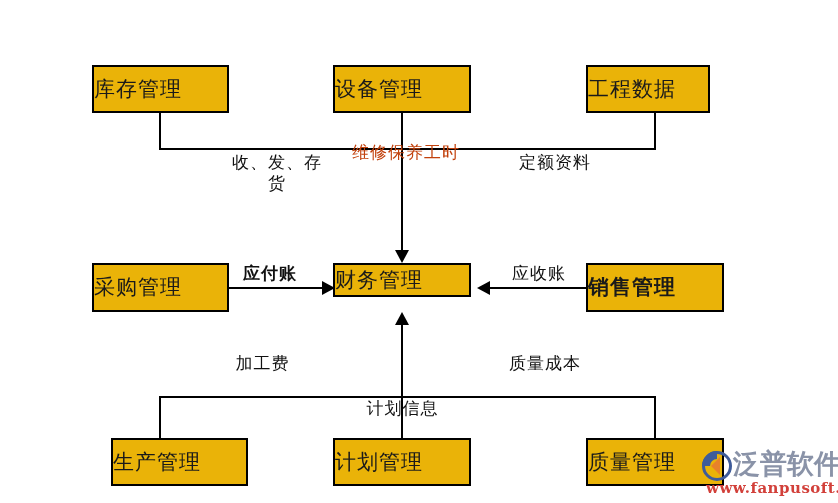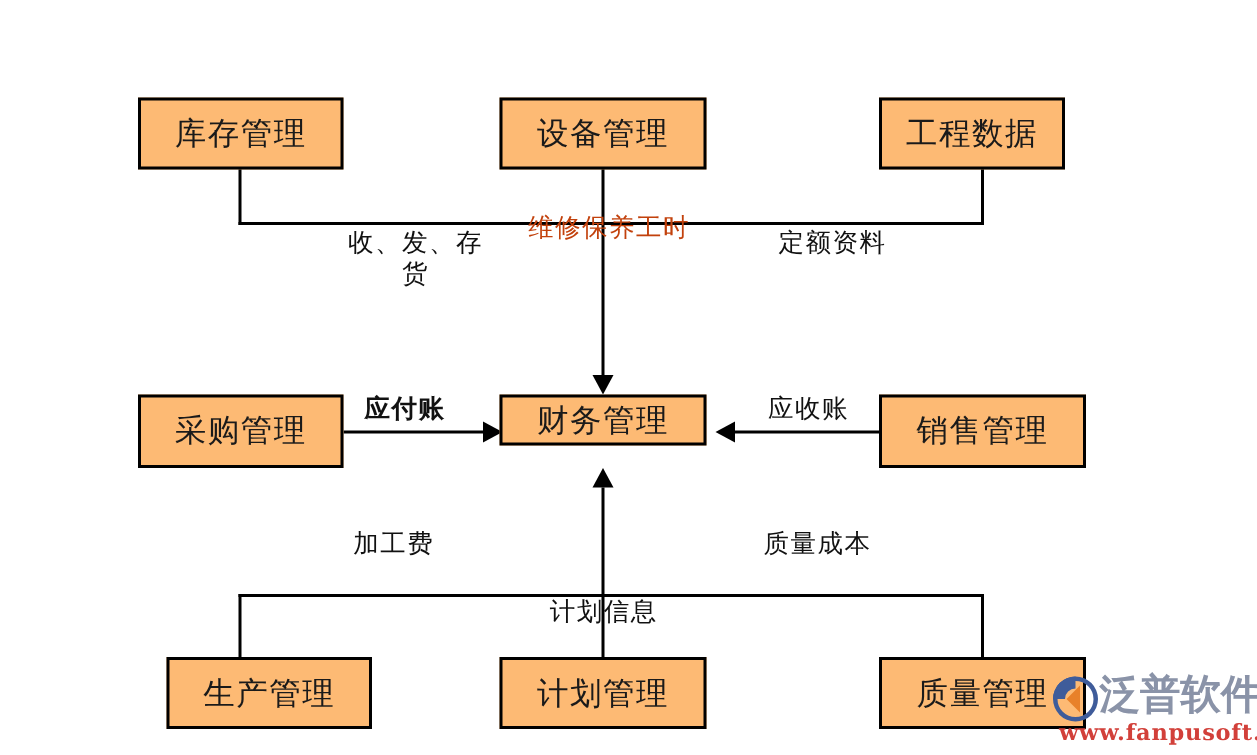--- a/index.html
+++ b/index.html
@@ -14,24 +14,24 @@
     position: relative;
     width: 838px;
     height: 503px;
     background: #ffffff;
     overflow: hidden;
   }
   .node-box {
     position: absolute;
     box-sizing: border-box;
     border: 2px solid #000000;
-    background: #fdba74;
+    background: #eab308;
     display: flex;
     align-items: center;
-    justify-content: center;
+    justify-content: flex-start;
     font-size: 21px;
     line-height: 1;
     color: #1a1a1a;
     letter-spacing: 1px;
     z-index: 3;
     font-family: "DejaVu Sans", "Liberation Sans", sans-serif;
   }
   .edge-line {
     position: absolute;
     background: #000000;
@@ -157,21 +157,21 @@
   </div>
 
   <div class="node-box" style="left:92px; top:263px; width:137px; height:49px;">
     <span>采购管理</span>
   </div>
 
   <div class="node-box" style="left:333px; top:263px; width:138px; height:34px;">
     <span>财务管理</span>
   </div>
 
-  <div class="node-box" style="left:586px; top:263px; width:138px; height:49px;">
+  <div class="node-box" style="left:586px; top:263px; width:138px; height:49px;font-weight:bold;">
     <span>销售管理</span>
   </div>
 
   <div class="node-box" style="left:92px; top:438px; width:137px; height:48px;margin-left:19px;">
     <span>生产管理</span>
   </div>
 
   <div class="node-box" style="left:333px; top:438px; width:138px; height:48px;">
     <span>计划管理</span>
   </div>

